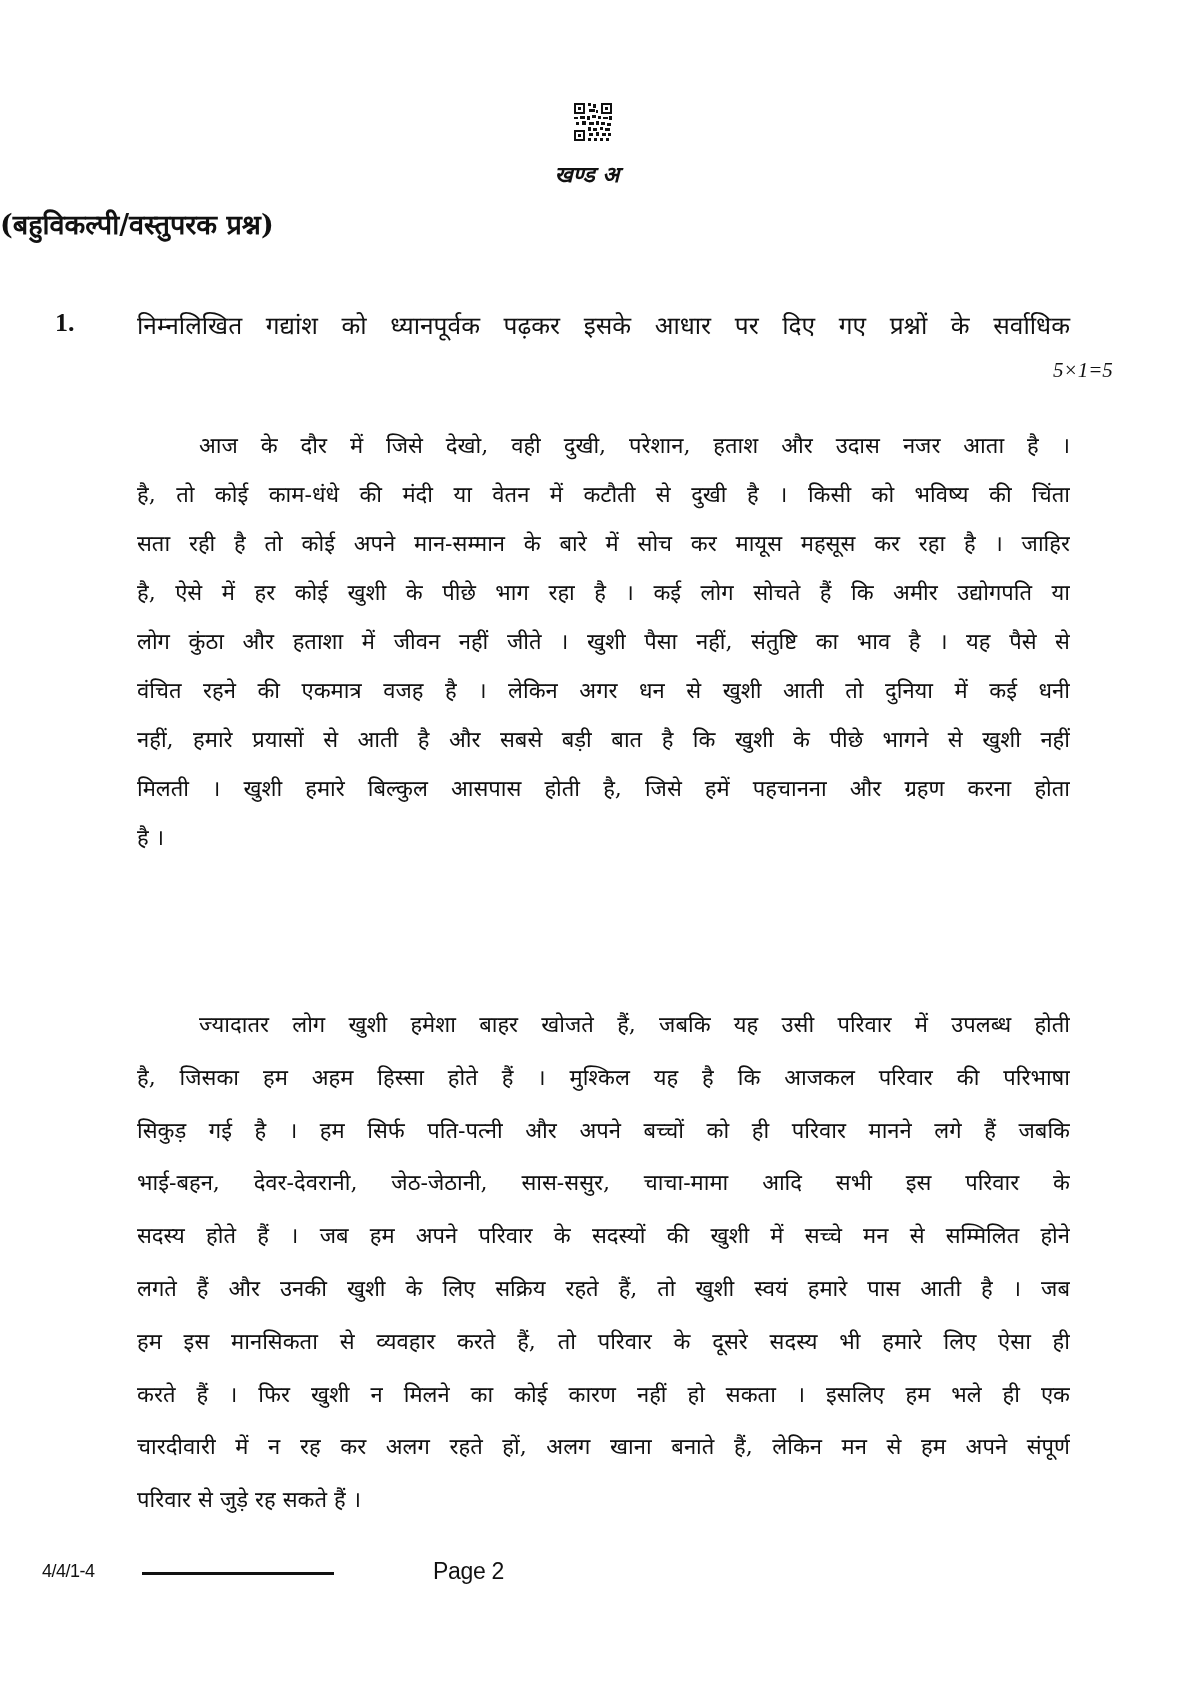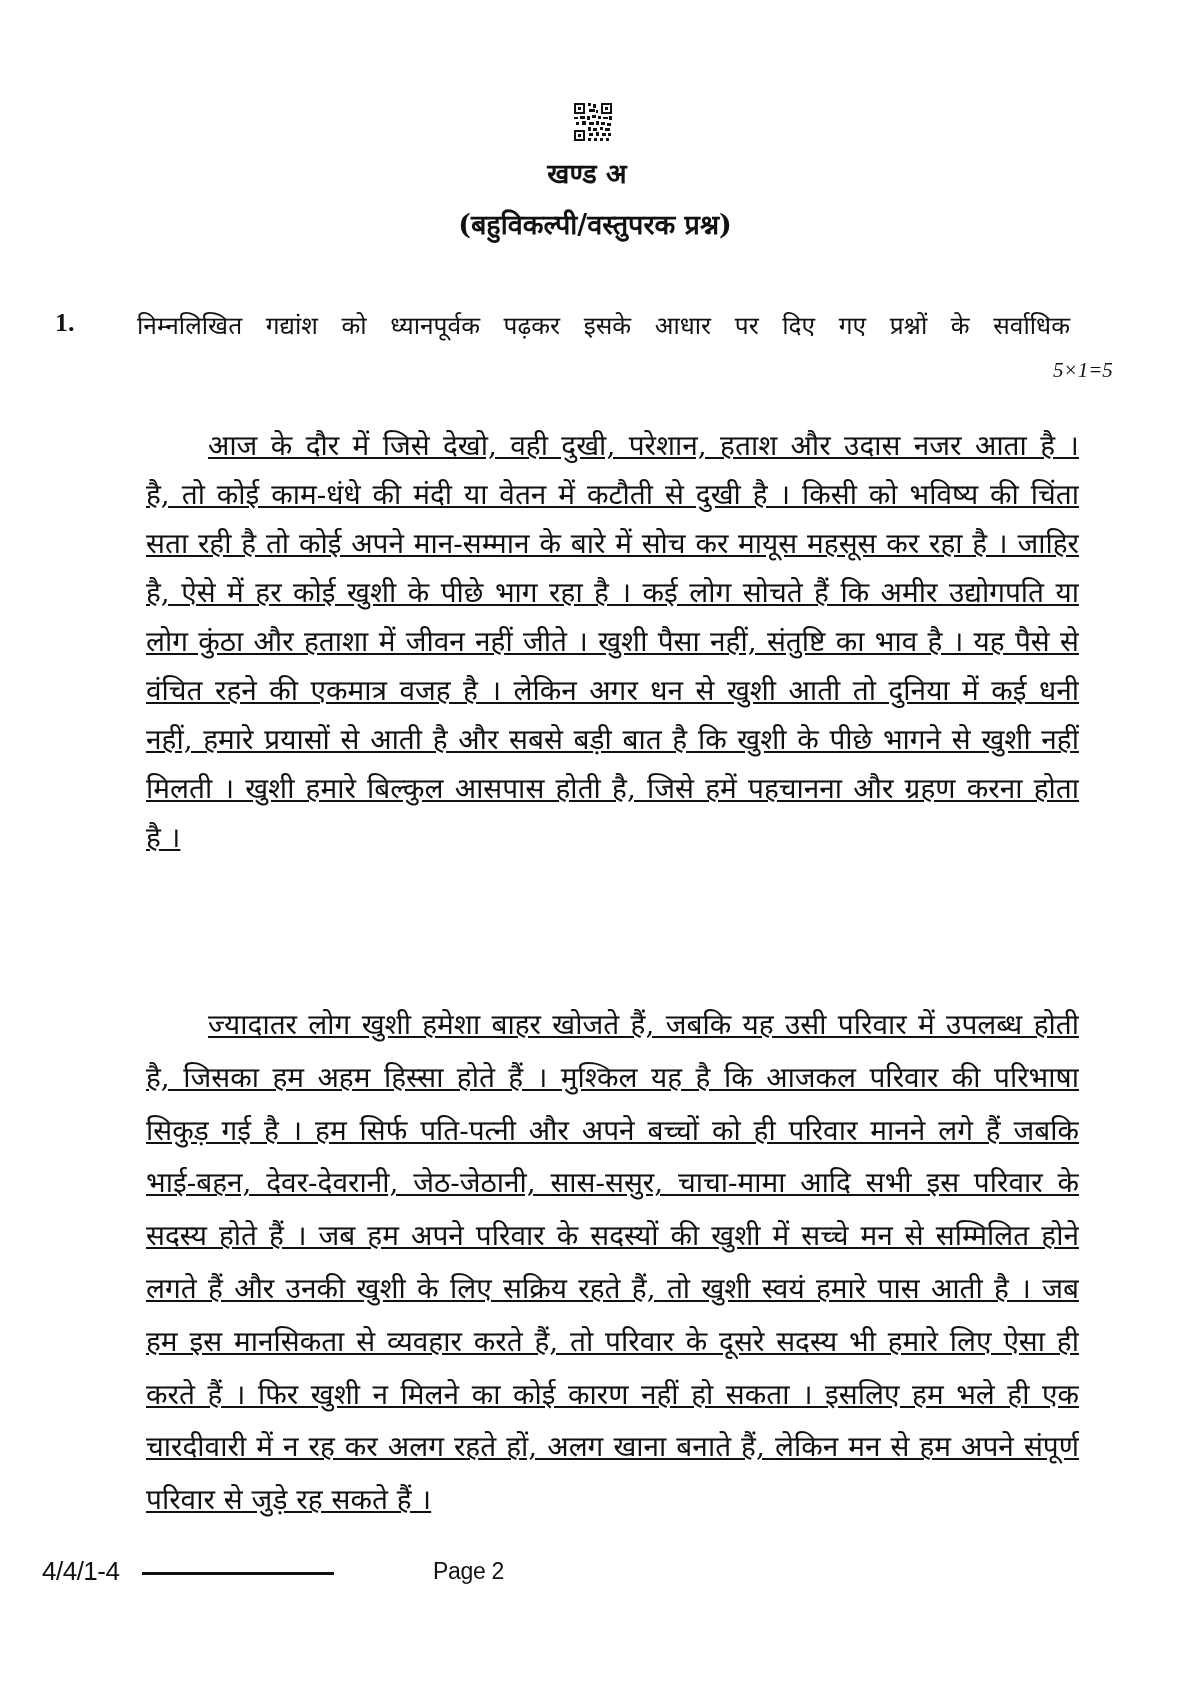--- a/index.html
+++ b/index.html
@@ -21,30 +21,31 @@
       top: 102px;
       width: 40px;
       height: 40px;
     }
     .section-title {
       position: absolute;
       left: 0;
       width: 1174px;
       top: 157px;
       text-align: center;
-      font-size: 27px;
+      font-size: 22px;
       font-weight: bold;
       line-height: 34px;
+      font-style: italic;
     }
     .section-subtitle {
       position: absolute;
       left: 0;
       width: 1190px;
       top: 206px;
-      text-align: center;
+      text-align: left;
       font-size: 27px;
       font-weight: bold;
       line-height: 38px;
     }
     .q-number {
       position: absolute;
       left: 55px;
       top: 306px;
       font-size: 26px;
       font-weight: bold;
@@ -76,25 +77,24 @@
       position: absolute;
       left: 1053px;
       top: 352px;
       font-size: 21px;
       font-style: italic;
       font-family: "Liberation Serif", serif;
       line-height: 36px;
     }
     .passage {
       position: absolute;
-      left: 146px;
+      left: 137px;
       width: 933px;
-      font-size: 28px;
-      text-align: justify;
-      text-decoration: underline;
+      font-size: 22px;
+      text-align: justify;
     }
     .passage .line {
       display: block;
       white-space: nowrap;
       text-align: justify;
       text-align-last: justify;
       overflow: hidden;
     }
     .passage .line.last {
       text-align-last: left;
@@ -108,21 +108,21 @@
     }
     #para2 {
       top: 999px;
       line-height: 52.8px;
     }
     .footer-code {
       position: absolute;
       left: 42px;
       top: 1557px;
       font-family: "Liberation Sans", sans-serif;
-      font-size: 26px;
+      font-size: 18px;
       line-height: 28px;
       letter-spacing: -0.5px;
     }
     .footer-rule {
       position: absolute;
       left: 142px;
       top: 1572px;
       width: 192px;
       height: 0;
       border-top: 3px solid #111111;

